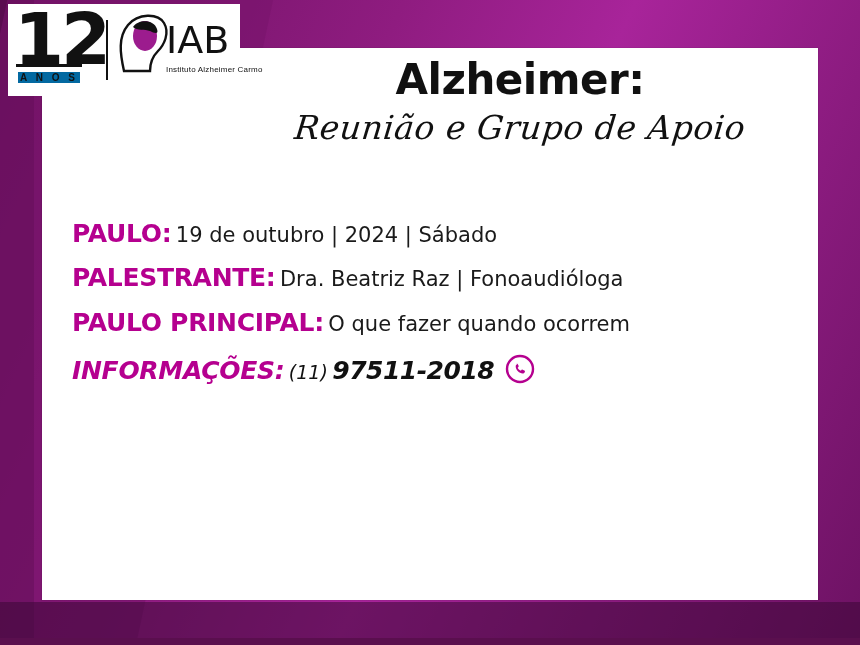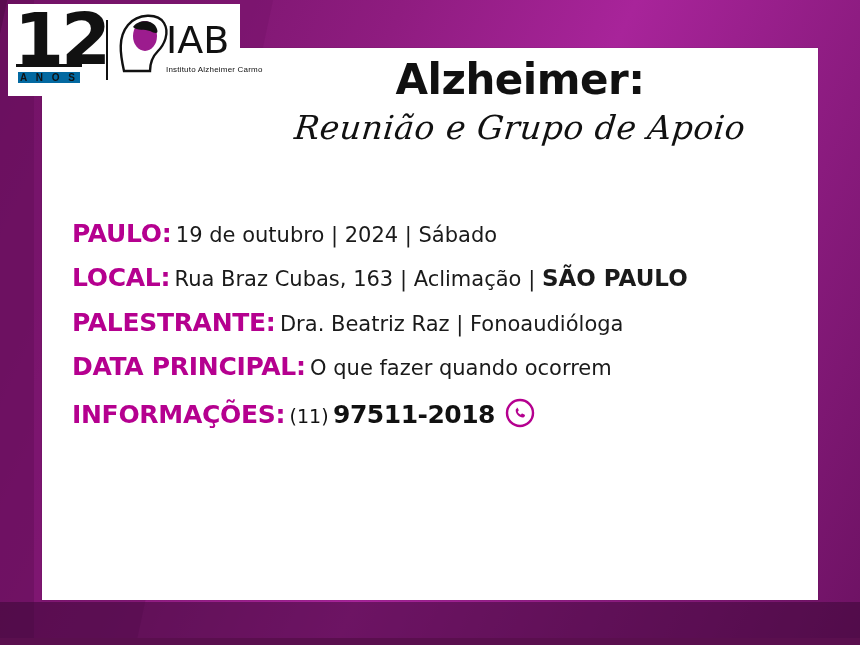--- a/index.html
+++ b/index.html
@@ -225,21 +225,21 @@
   .phone-ddd {
     font-family: "DejaVu Sans", sans-serif;
     font-size: 19px;
     color: #111;
   }
   .wa {
     display: inline-block;
     vertical-align: -5px;
     margin-left: 6px;
   }
-  .info-row { margin-top: 16px; }
+  .info-row { margin-top: 16px; font-style: italic; }
 </style>
 </head>
 <body>
 
 <div class="poster">
 
   <div class="band-left"></div>
   <div class="band-diag"></div>
   <div class="band-bottom"></div>
 
@@ -271,33 +271,29 @@
   </div>
 
   <div class="body-rows">
 
     <div class="row">
       <span class="lbl">PAULO:</span>
       <span class="val">19 de outubro | 2024 | Sábado</span>
     </div>
 
 
-    <div class="row">
-      <span class="lbl">LOCAL:</span>
-      <span class="val">Rua Braz Cubas, 163 | Aclimação | </span><span class="val-strong">SÃO PAULO</span>
-    </div>
 
 
     <div class="row">
       <span class="lbl">PALESTRANTE:</span>
       <span class="val">Dra. Beatriz Raz | Fonoaudióloga</span>
     </div>
 
     <div class="row">
-      <span class="lbl">DATA PRINCIPAL:</span>
+      <span class="lbl">PAULO PRINCIPAL:</span>
       <span class="val">O que fazer quando ocorrem</span>
     </div>
 
     <div class="row info-row">
       <span class="lbl">INFORMAÇÕES:</span>
       <span class="phone-ddd">(11)</span>
       <span class="phone">97511-2018</span>
       <span class="wa">
         <svg width="30" height="30" viewBox="0 0 30 30">
           <circle cx="15" cy="15" r="13" fill="none" stroke="#b5008f" stroke-width="2.4"></circle>

